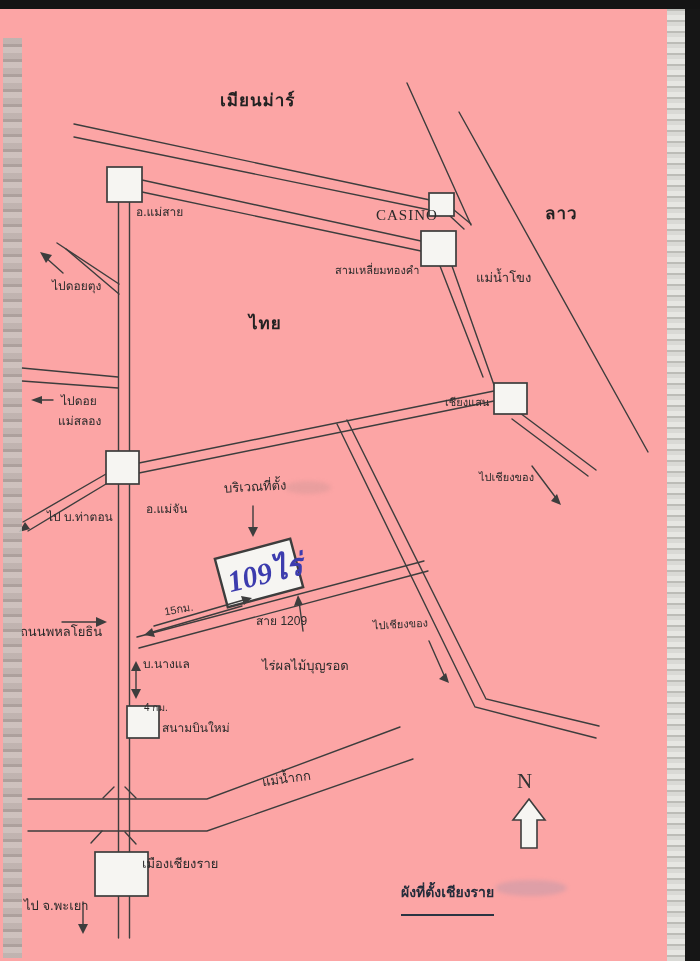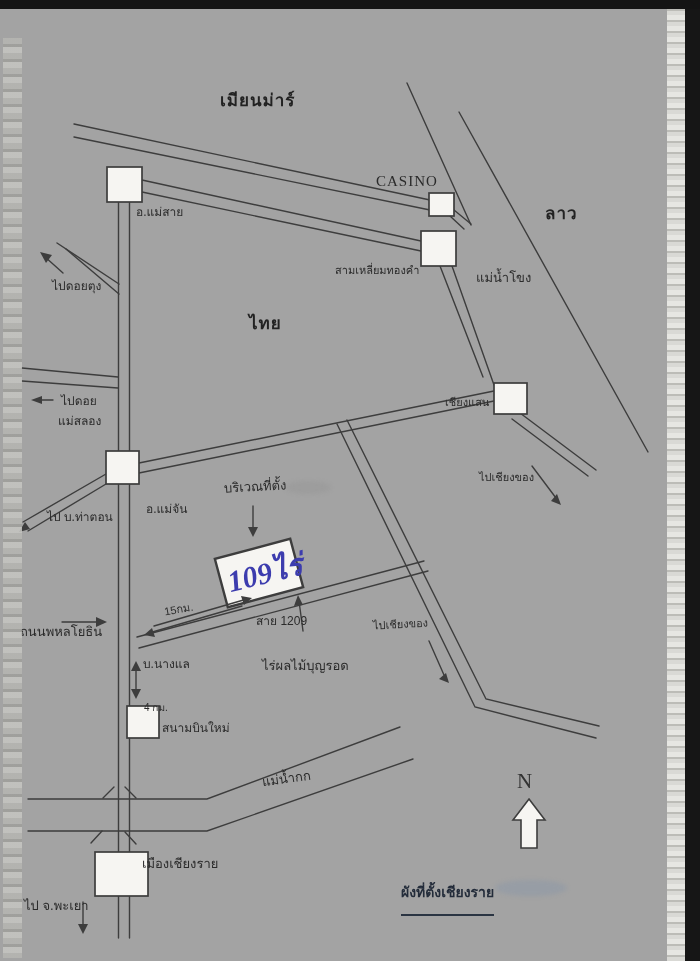--- a/index.html
+++ b/index.html
@@ -1,18 +1,18 @@
 <!DOCTYPE html>
 <html><head>
 <meta charset="utf-8">
 <style>
   html,body{margin:0;padding:0;background:#e8e8e6;}
   .page{
     position:relative;width:700px;height:961px;margin:0 auto;
-    background:#a3a3a3;overflow:hidden;
+    background:#fca5a5;overflow:hidden;
     font-family:"Liberation Sans",sans-serif;color:#2e2e2e;
   }
   
   .scan-top-bar{position:absolute;left:0;top:0;width:700px;height:9px;background:#141414;}
   .scan-left-strip{
     position:absolute;left:3px;top:38px;width:19px;height:920px;
     background:repeating-linear-gradient(180deg,#b6b6b2 0 6px,#9f9f9b 6px 9px,#c6c6c2 9px 15px);
     opacity:.85;
   }
   .scan-right-speckle{
@@ -31,21 +31,21 @@
     font-size:30px;color:#3c3cae;transform:rotate(-14deg);transform-origin:left top;
   }
   .title-underline{
     font-size:14px;font-weight:bold;color:#232c3a;
     border-bottom:2px solid #2a3442;padding-bottom:14px;
   }
   .smudge{position:absolute;border-radius:50%;filter:blur(2px);}
   .smudge-blue{background:rgba(105,135,175,.20);}
   .smudge-gray{background:rgba(120,120,120,.14);}
   .compass-n{font-family:"Liberation Serif",serif;font-size:21px;color:#333;}
-  .casino-lbl{font-family:"Liberation Serif",serif;font-size:15px;letter-spacing:1px;color:#2a2a2a;}
+  .casino-lbl{font-family:"Liberation Serif",serif;font-size:15px;letter-spacing:1px;color:#2a2a2a;margin-top:34px;}
 </style>
 </head>
 <body>
 
 <div class="page">
 
   <svg width="700" height="961" viewBox="0 0 700 961">
     <g stroke="#3d3d3d" stroke-width="1.4" fill="none" stroke-linecap="round">
 
       <g>

